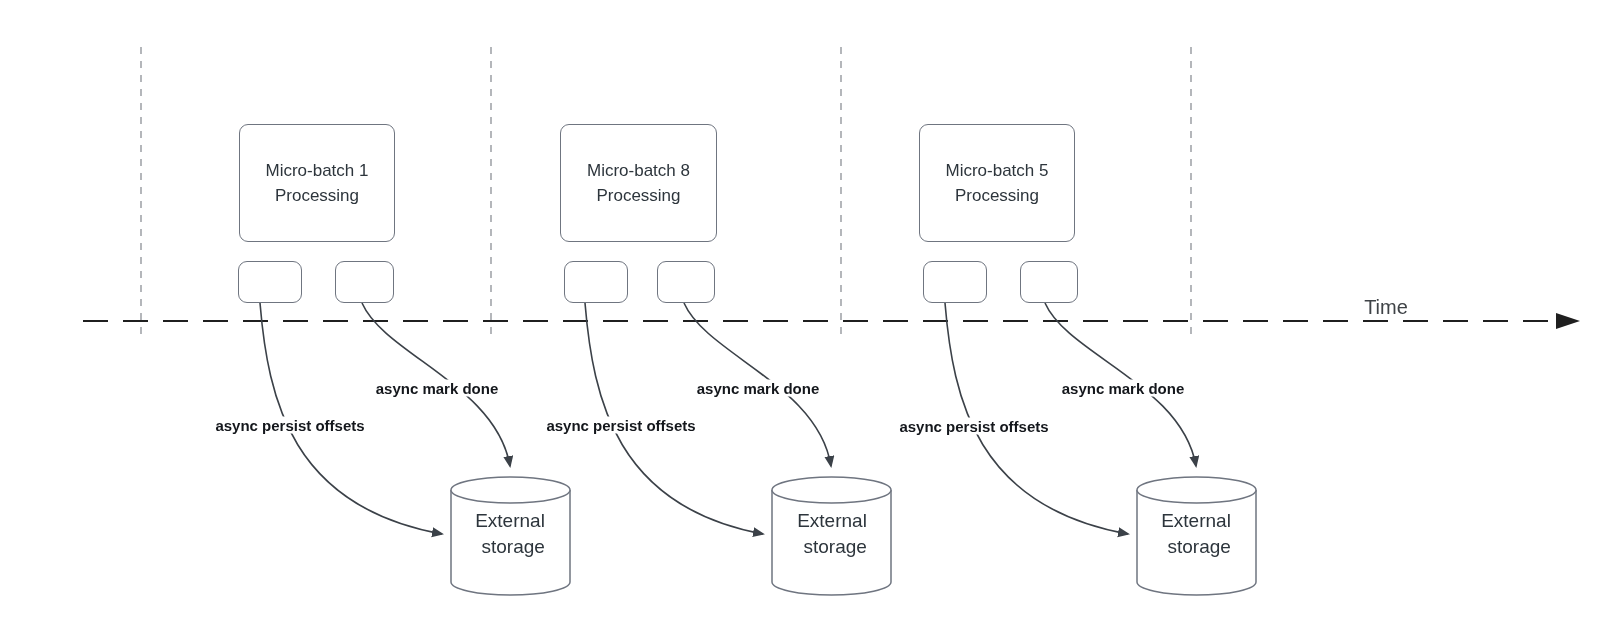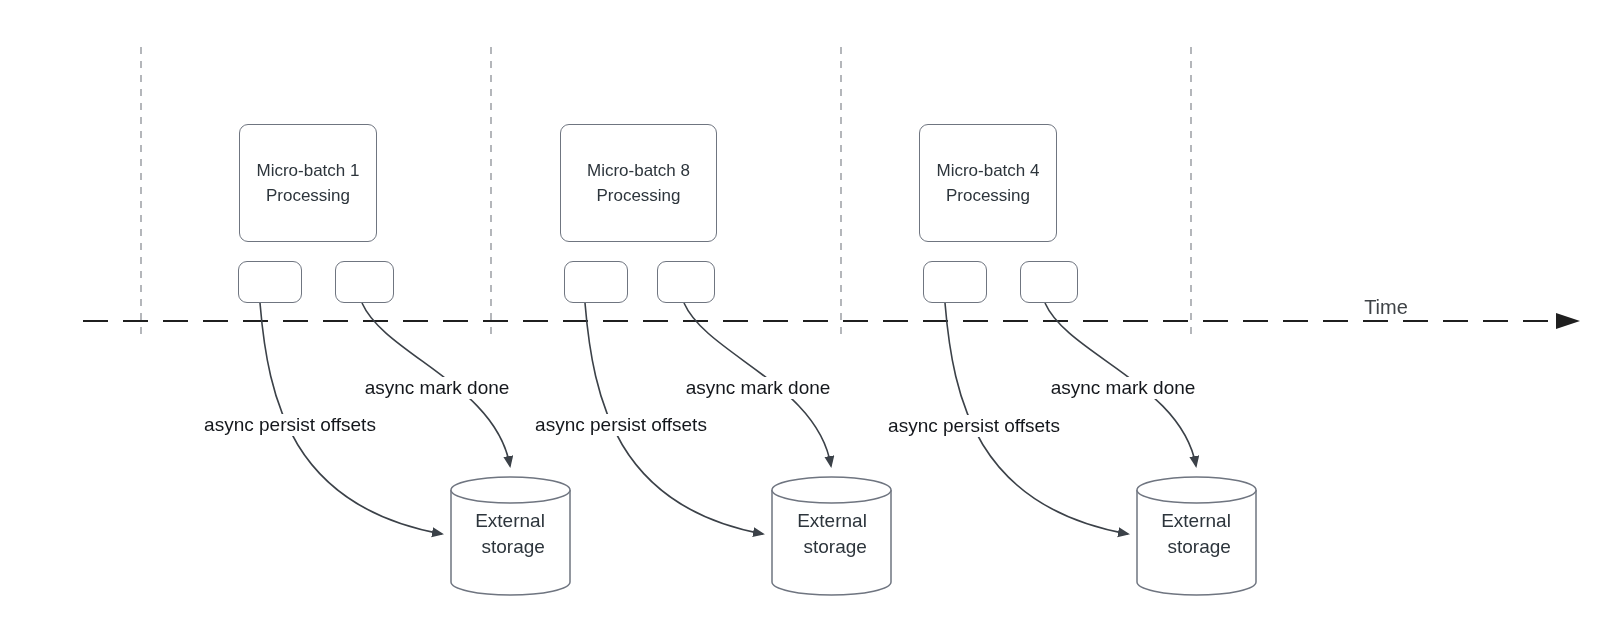--- a/index.html
+++ b/index.html
@@ -23,39 +23,39 @@
   }
   .canvas svg{position:absolute;left:0;top:0;}
   .guide{stroke:var(--guide-color);stroke-width:1.6;stroke-dasharray:7 7;fill:none;}
   .timeline{stroke:var(--timeline-color);stroke-width:2;stroke-dasharray:25 15;fill:none;}
   .timeline-head{fill:var(--timeline-color);stroke:none;}
   .arrow{stroke:var(--arrow-stroke);stroke-width:1.6;fill:none;}
   .ah{fill:var(--arrow-stroke);}
   .cyl{stroke:var(--shape-stroke);stroke-width:1.5;fill:#ffffff;}
   .proc-box{
     position:absolute;
-    width:138px;height:118px;
+    width:156px;height:118px;
     border:1.5px solid var(--shape-stroke);
     border-radius:9px;
     background:#ffffff;
     display:flex;flex-direction:column;align-items:center;justify-content:center;
     font-size:17px;line-height:25px;color:var(--box-text);
     text-align:center;
   }
   .task-box{
     position:absolute;
     height:42px;
     border:1.5px solid var(--shape-stroke);
     border-radius:9px;
     background:#ffffff;
   }
   .arrow-label{
     position:absolute;
     transform:translate(-50%,-50%);
-    font-size:19px;font-weight:normal;color:var(--label-text);
+    font-size:15px;font-weight:bold;color:var(--label-text);
     background:var(--background);
     padding:0 3px;white-space:nowrap;
   }
   .cyl-label{
     position:absolute;
     transform:translate(-50%,-50%);
     font-size:19px;line-height:26px;color:var(--box-text);
     text-align:right;
   }
   .time-label{
@@ -112,21 +112,21 @@
 
   <div class="proc-box" style="left:239px;top:124px;">
     <span class="line">Micro-batch 1</span>
     <span class="line">Processing</span>
   </div>
   <div class="proc-box" style="left:560px;top:124px;width:157px;">
     <span class="line">Micro-batch 8</span>
     <span class="line">Processing</span>
   </div>
   <div class="proc-box" style="left:919px;top:124px;">
-    <span class="line">Micro-batch 4</span>
+    <span class="line">Micro-batch 5</span>
     <span class="line">Processing</span>
   </div>
 
   <div class="task-box" style="left:238px;top:261px;width:64px;"></div>
   <div class="task-box" style="left:335px;top:261px;width:59px;"></div>
   <div class="task-box" style="left:564px;top:261px;width:64px;"></div>
   <div class="task-box" style="left:657px;top:261px;width:58px;"></div>
   <div class="task-box" style="left:923px;top:261px;width:64px;"></div>
   <div class="task-box" style="left:1020px;top:261px;width:58px;"></div>
 

